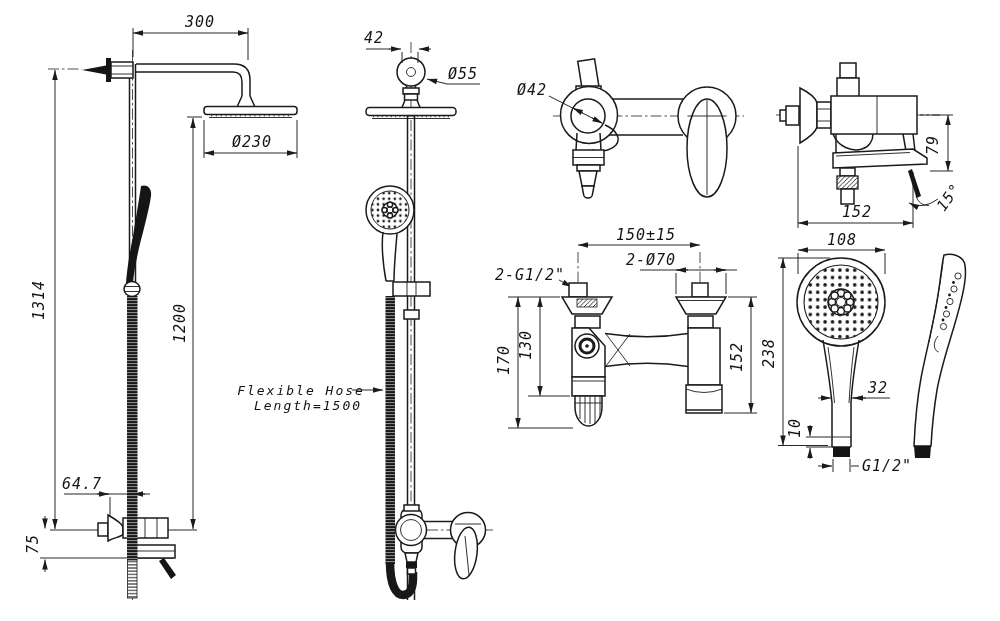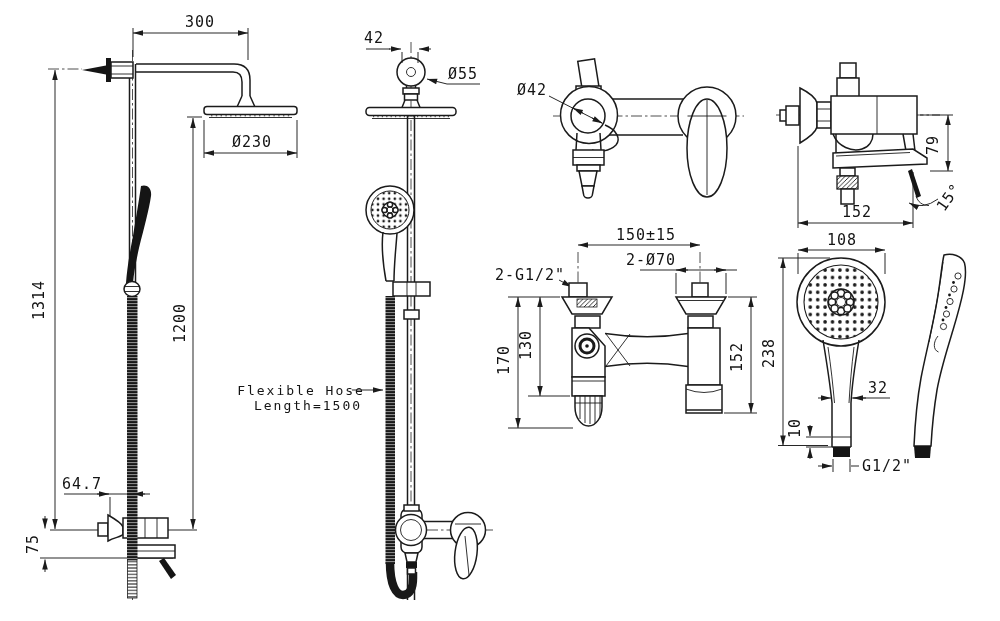--- a/index.html
+++ b/index.html
@@ -1,16 +1,16 @@
 <!DOCTYPE html>
 <html><head>
 <meta charset="utf-8">
 <style>
   html,body{margin:0;padding:0;background:#ffffff;}
-  .canvas{position:relative;width:1000px;height:621px;background:#ffffff;overflow:hidden;}
+  .canvas{position:relative;width:1000px;height:621px;background:#ffffff;overflow:hidden;font-style:italic;}
   svg{display:block;}
   .obj {fill:none;stroke:#1b1b1b;stroke-width:1.5;}
   .objf{fill:#ffffff;stroke:#1b1b1b;stroke-width:1.5;}
   .thin{fill:none;stroke:#1b1b1b;stroke-width:0.9;}
   .dark{fill:#151515;stroke:none;}
   .dim {fill:none;stroke:#1b1b1b;stroke-width:0.95;}
   .cl  {fill:none;stroke:#222222;stroke-width:0.8;stroke-dasharray:11 3 2.5 3;}
   text{font-family:"DejaVu Sans Mono","Liberation Mono",monospace;font-size:15px;fill:#141414;letter-spacing:1px;}
   text.note{font-size:13px;letter-spacing:2px;}
 </style>

